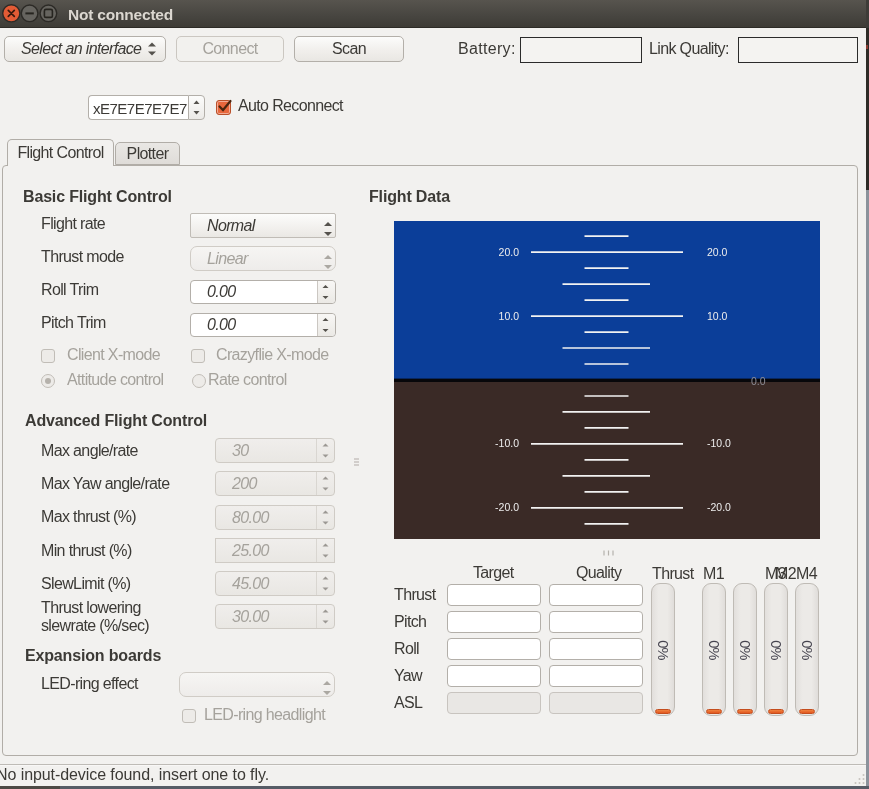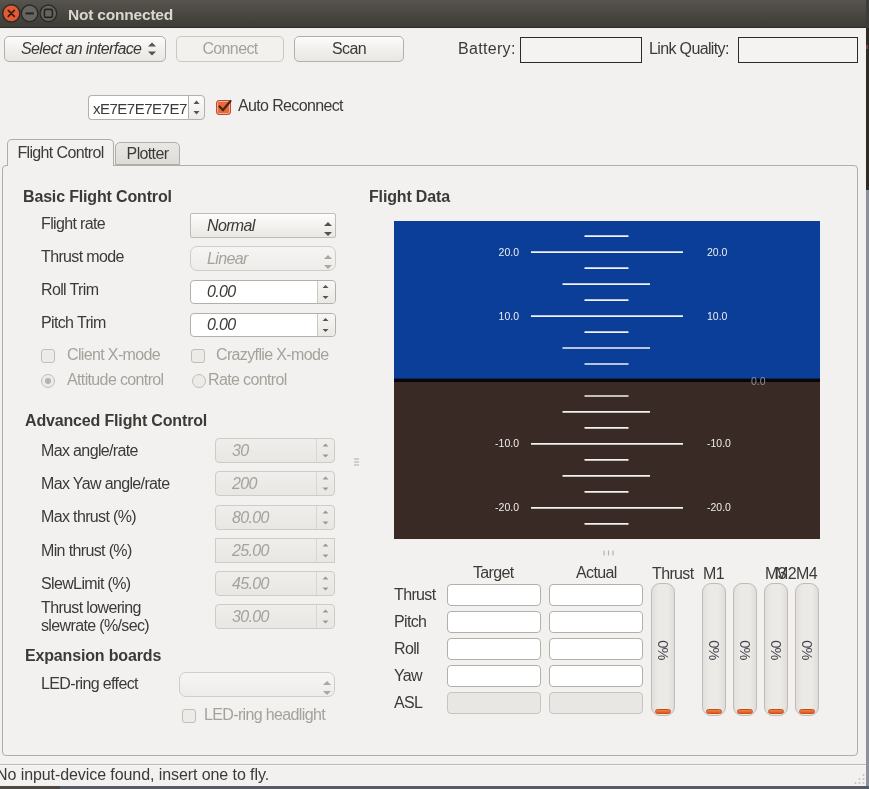--- a/index.html
+++ b/index.html
@@ -203,21 +203,21 @@
       <text x="313" y="290.3" text-anchor="start">-20.0</text>
   </g>
   <text x="357" y="163.5" fill="#8e8e96" font-size="10.5" font-family="Liberation Sans, sans-serif" letter-spacing="0">0.0</text>
 </svg>
 
 <svg class="abs" style="left:602px; top:549px;" width="16" height="8" viewBox="0 0 16 8">
   <path d="M2 1.5 L2 6.5 M6.5 1.5 L6.5 6.5 M11 1.5 L11 6.5" stroke="#b5b2ac" stroke-width="1.2"></path>
 </svg>
 
 <div class="lbl" style="left:473px; top:565px;">Target</div>
-<div class="lbl" style="left:576px; top:565px;">Actual</div>
+<div class="lbl" style="left:576px; top:565px;">Quality</div>
 <div class="lbl" style="left:394px; top:587px;">Thrust</div>
 <div class="lbl" style="left:394px; top:614px;">Pitch</div>
 <div class="lbl" style="left:394px; top:641px;">Roll</div>
 <div class="lbl" style="left:394px; top:668px;">Yaw</div>
 <div class="lbl" style="left:394px; top:695px;">ASL</div>
 <div class="field abs" style="left:447px; top:584px; width:94px; height:22px;"></div>
 <div class="field abs" style="left:549px; top:584px; width:94px; height:22px;"></div>
 <div class="field abs" style="left:447px; top:611px; width:94px; height:22px;"></div>
 <div class="field abs" style="left:549px; top:611px; width:94px; height:22px;"></div>
 <div class="field abs" style="left:447px; top:638px; width:94px; height:22px;"></div>

